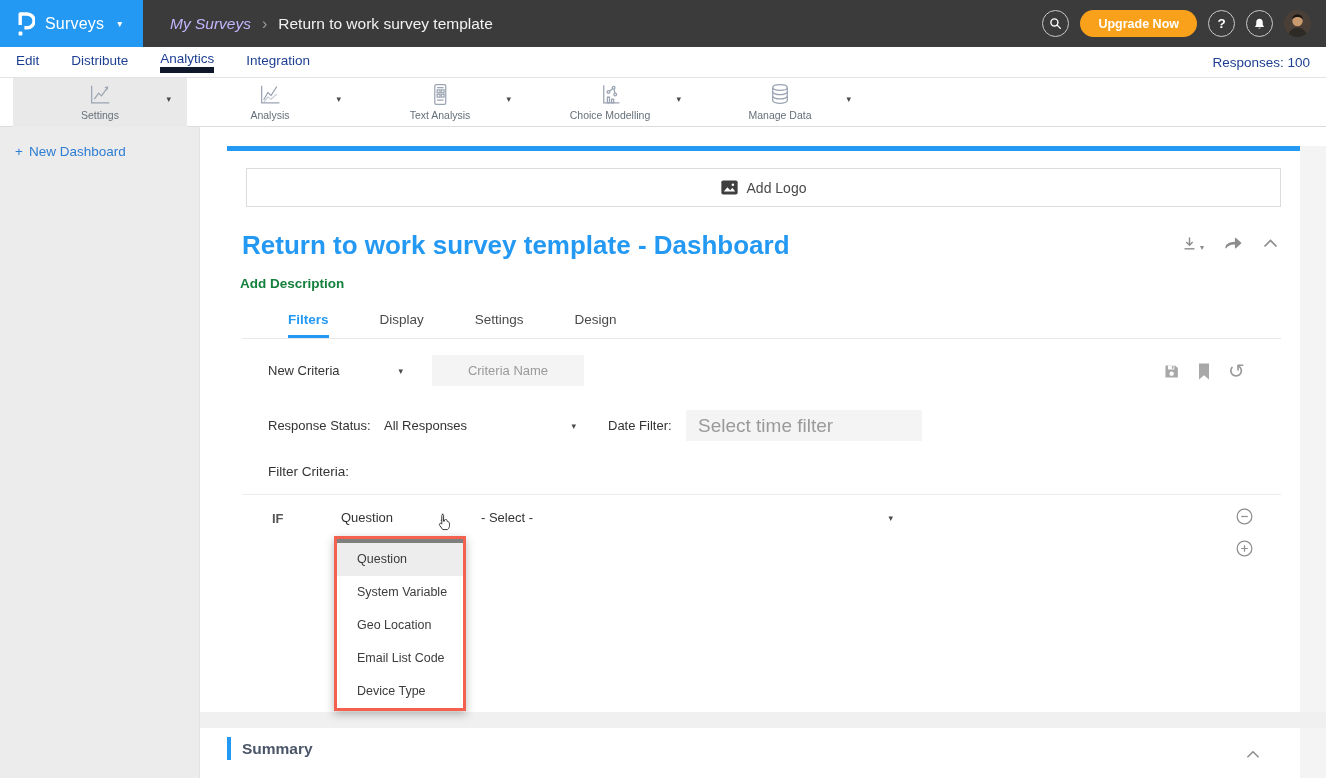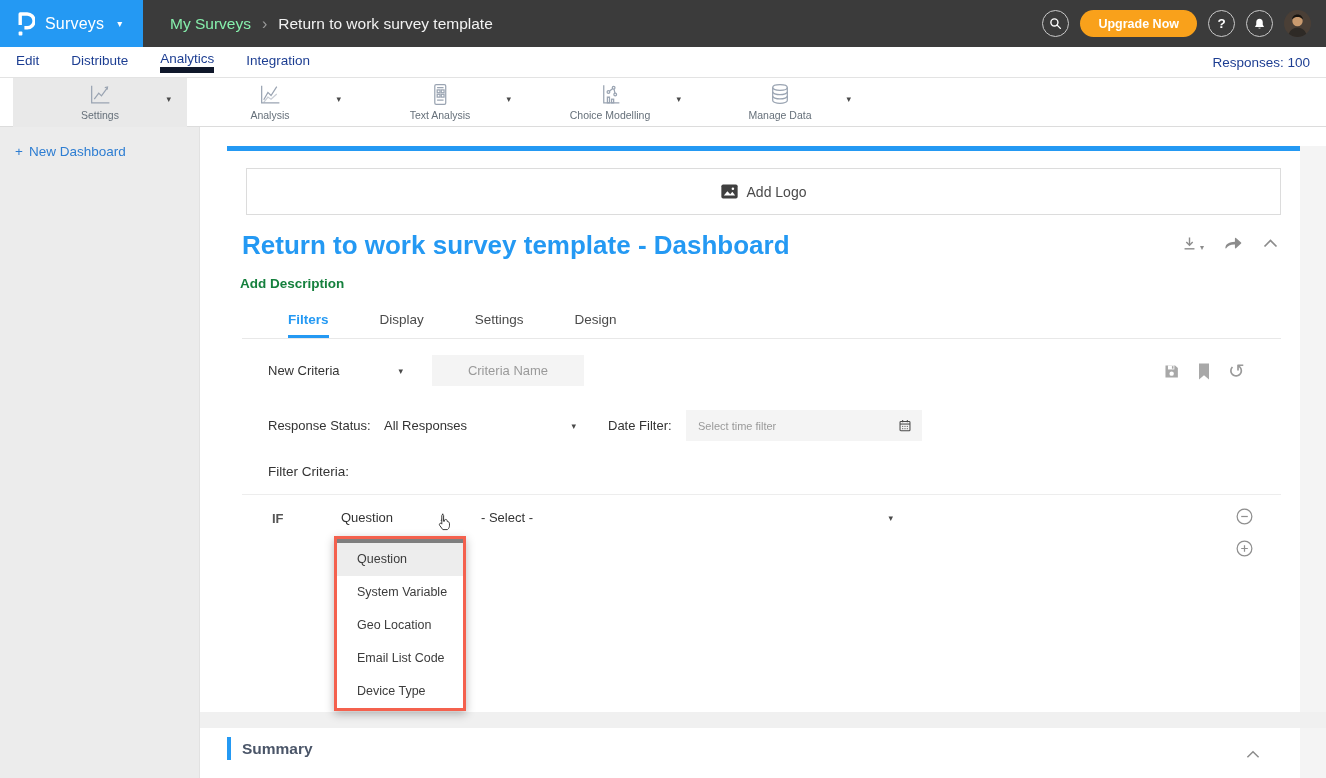--- a/index.html
+++ b/index.html
@@ -5,21 +5,21 @@
   html,body{margin:0;padding:0;}
   body{width:1326px;height:778px;overflow:hidden;background:#f0f0f0;font-family:"Liberation Sans",sans-serif;}
   .stage{position:relative;width:1326px;height:778px;background:#fff;overflow:hidden;}
 
   
   .topbar{position:absolute;left:0;top:0;width:100%;height:47px;background:#3b3b3b;display:flex;align-items:center;z-index:20;}
   .brand{width:143px;height:47px;background:#2499f3;display:flex;align-items:center;padding-left:16px;box-sizing:border-box;gap:10px;cursor:pointer;flex:none;}
   .brand-name{color:#fff;font-size:16px;font-weight:500;letter-spacing:.2px;}
   .brand-caret{color:#fff;font-size:10px;margin-left:3px;}
   .breadcrumb{display:flex;align-items:center;gap:11px;margin-left:27px;font-size:15.5px;}
-  .bc-parent{color:#86efac;cursor:pointer;}
+  .bc-parent{color:#c4b5fd;cursor:pointer;font-style:italic;}
   .bc-sep{color:#9a9a9a;font-size:16px;}
   .bc-current{color:#f2f2f2;}
   .topbar-right{margin-left:auto;display:flex;align-items:center;gap:11px;padding-right:15px;}
   .circle-btn{width:27px;height:27px;border:1.5px solid #c9c9c9;border-radius:50%;display:flex;align-items:center;justify-content:center;box-sizing:border-box;cursor:pointer;flex:none;}
   .help-q{color:#fff;font-weight:700;font-size:13.5px;}
   .upgrade-btn{height:27px;border-radius:14px;background:#f9a11b;color:#fff;font-size:12.5px;font-weight:700;display:flex;align-items:center;padding:0 18px;cursor:pointer;}
   .avatar{width:27px;height:27px;border-radius:50%;overflow:hidden;flex:none;cursor:pointer;}
 
   
   .menubar{position:absolute;left:0;top:47px;width:100%;height:31px;background:#fff;border-bottom:1px solid #e3e3e3;display:flex;align-items:center;padding:0 16px;box-sizing:border-box;font-size:13.5px;font-weight:500;color:#1d3e92;z-index:19;}
@@ -37,21 +37,21 @@
 
   
   .sidebar{position:absolute;left:0;top:127px;width:200px;height:651px;background:#ececec;border-right:1px solid #e2e2e2;box-sizing:border-box;z-index:5;}
   .sb-active{height:38px;background:#f7f7f7;border-left:4px solid #2499f3;border-bottom:1px solid #e0e0e0;display:flex;align-items:center;padding-left:14px;font-size:14px;color:#5d5d5d;box-sizing:border-box;cursor:pointer;}
   .sb-new{margin-top:17px;padding-left:15px;font-size:13.5px;color:#2d7dd2;display:flex;gap:6px;cursor:pointer;font-weight:500;align-items:center;}
 
   
   .main{position:absolute;left:200px;top:127px;width:1126px;height:651px;background:#fff;}
   .gutter{position:absolute;left:1100px;top:19px;width:26px;height:632px;background:#f4f4f4;}
   .blue-line{position:absolute;left:27px;top:19px;width:1073px;height:5px;background:#2499f3;}
-  .logo-box{position:absolute;left:46px;top:41px;width:1035px;height:47px;border:1px solid #dcdcdc;box-sizing:border-box;display:flex;align-items:center;justify-content:center;gap:9px;cursor:pointer;background:#fff;}
+  .logo-box{position:absolute;left:46px;top:41px;width:1035px;height:39px;border:1px solid #dcdcdc;box-sizing:border-box;display:flex;align-items:center;justify-content:center;gap:9px;cursor:pointer;background:#fff;}
   .logo-box-label{font-size:14px;color:#4a4a4a;font-weight:500;}
   .page-title{position:absolute;left:42px;top:103px;font-size:26px;color:#2499f3;font-weight:700;cursor:text;}
   .title-actions{position:absolute;left:981px;top:108px;display:flex;gap:20px;align-items:center;}
   .ta-btn{cursor:pointer;display:flex;align-items:flex-end;gap:2px;}
   .dl-caret{font-size:8px;color:#8c8c8c;}
   .description{position:absolute;left:40px;top:149px;font-size:13.5px;color:#15803d;font-weight:700;cursor:pointer;}
   .tabs{position:absolute;left:42px;top:185px;width:1039px;border-bottom:1px solid #e8e8e8;display:flex;padding-left:26px;gap:31px;box-sizing:border-box;}
   .tab{font-size:13.5px;font-weight:500;color:#4a4a4a;padding-bottom:8px;cursor:pointer;border-bottom:3px solid transparent;margin-left:20px;}
   .tab.active{color:#2499f3;border-bottom:3px solid #2499f3;font-weight:600;}
 
@@ -63,21 +63,21 @@
 
   .criteria-select{position:absolute;left:68px;top:236px;width:135px;}
   .criteria-input{position:absolute;left:232px;top:228px;width:152px;text-align:center;}
   .row1-icons{position:absolute;left:963px;top:231px;display:flex;gap:17px;align-items:center;height:26px;}
   .icon-btn{cursor:pointer;display:flex;align-items:center;}
   .reset-glyph{font-size:20px;color:#9a9a9a;line-height:20px;cursor:pointer;}
 
   .field-label{position:absolute;font-size:13px;color:#333;font-weight:500;}
   .status-select{position:absolute;left:184px;top:291px;width:192px;}
   .date-input-wrap{position:absolute;left:486px;top:283px;width:236px;height:31px;background:#f4f4f4;display:flex;align-items:center;box-sizing:border-box;padding:0 10px 0 12px;cursor:pointer;}
-  .date-input-wrap input{flex:1;background:transparent;border:none;outline:none;font-size:11px;color:#333;font-family:"Liberation Sans",sans-serif;padding:0;}
+  .date-input-wrap input{flex:1;background:transparent;border:none;outline:none;font-size:19px;color:#333;font-family:"Liberation Sans",sans-serif;padding:0;}
   .date-input-wrap input::placeholder{color:#9a9a9a;}
 
   .divider{position:absolute;left:42px;top:367px;width:1039px;height:1px;background:#ededed;}
 
   .if-label{position:absolute;left:72px;top:384px;font-size:13px;color:#555;font-weight:600;}
   .q-select{position:absolute;left:141px;top:383px;width:104px;}
   .cursor-hand{position:absolute;left:236px;top:386px;z-index:8;pointer-events:none;}
   .big-select{position:absolute;left:281px;top:383px;width:412px;}
   .circ-minus{position:absolute;left:1036px;top:381px;cursor:pointer;}
   .circ-plus{position:absolute;left:1036px;top:413px;cursor:pointer;}

